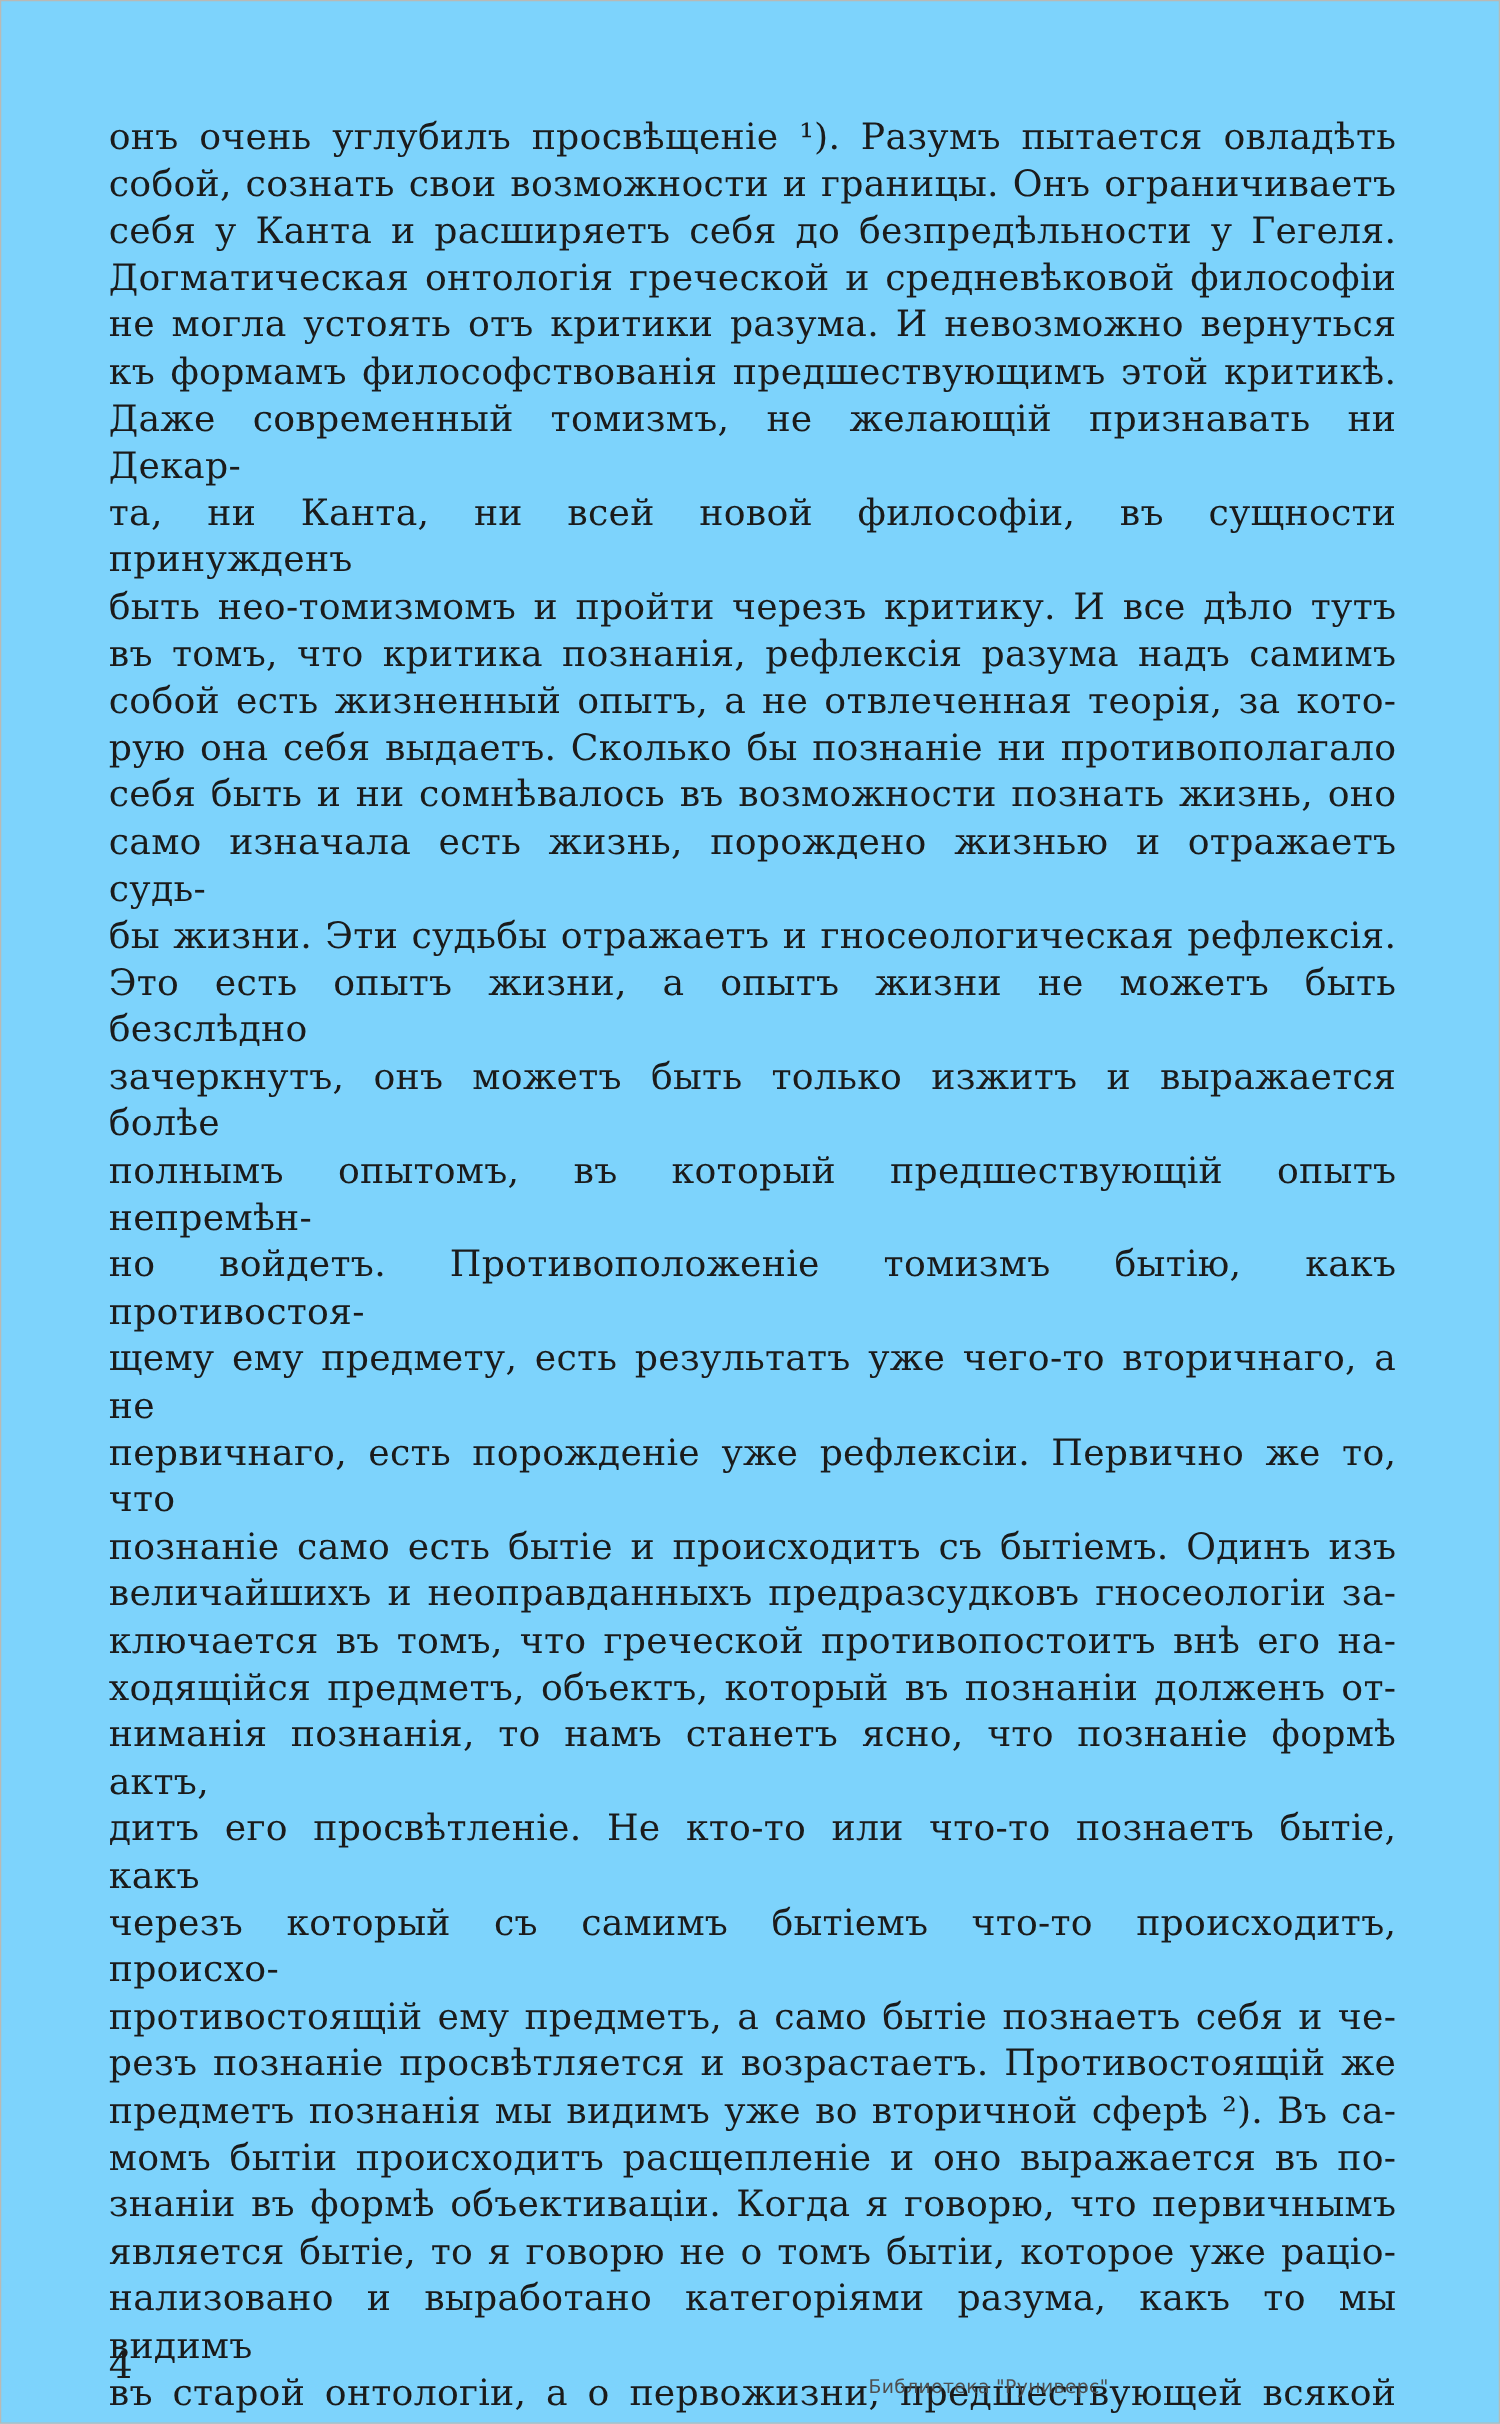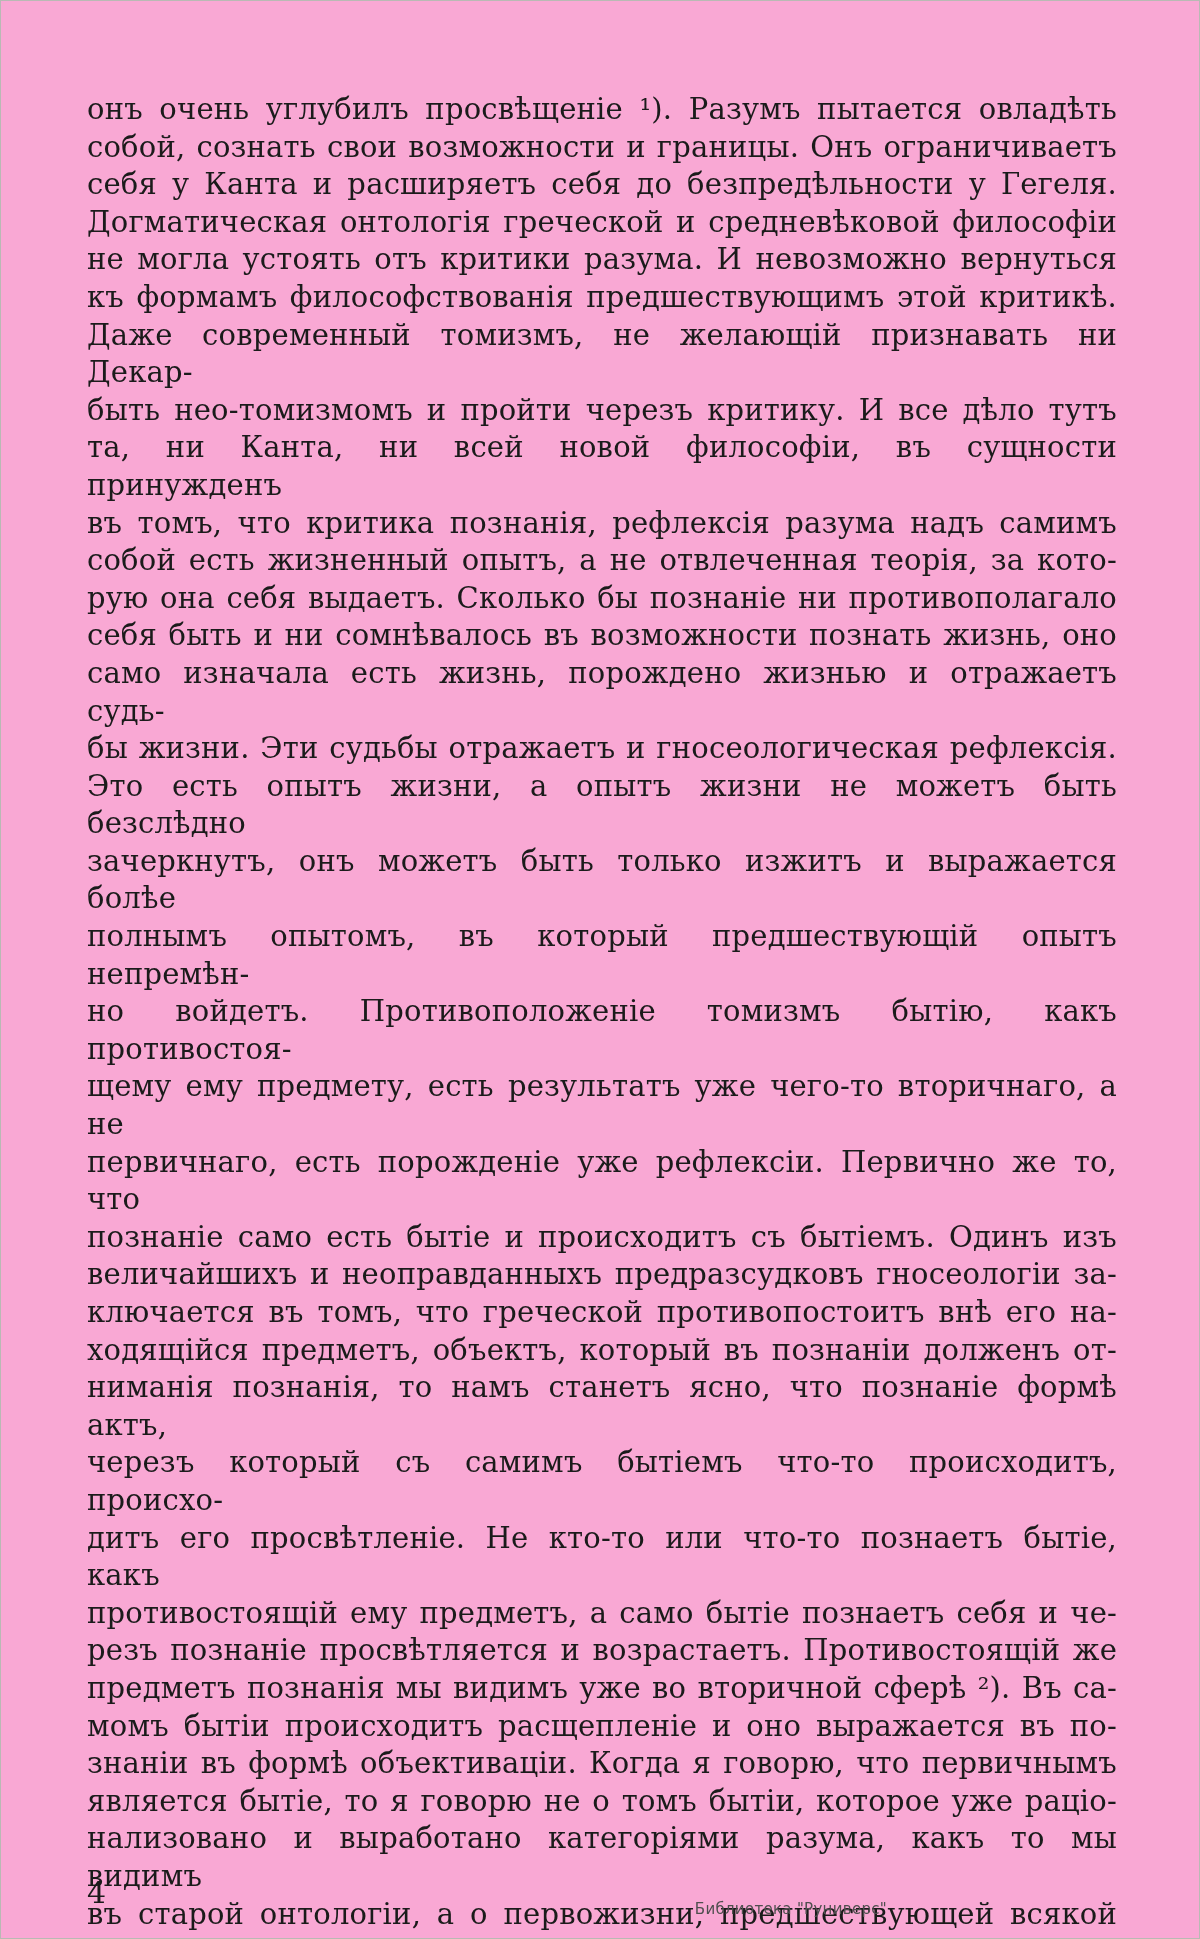--- a/index.html
+++ b/index.html
@@ -6,21 +6,21 @@
       margin: 0;
       padding: 0;
       background: #d8d8d4;
       font-family: "DejaVu Serif", serif;
     }
     .scan-page {
       position: relative;
       width: 1200px;
       height: 1939px;
       margin: 0 auto;
-      background: #f9a8d4;
+      background: #7dd3fc;
       border: 1px solid #b9b9b4;
       box-sizing: border-box;
       padding: 90px 82px 0 86px;
       color: #1b1b1b;
       overflow: hidden;
     }
     .main-text {
       width: 100%;
     }
     .main-text .line {
@@ -55,41 +55,41 @@
 <div class="scan-page">
 
   <div class="main-text">
       <div class="line">онъ очень углубилъ просвѣщеніе ¹). Разумъ пытается овладѣть</div>
       <div class="line">собой, сознать свои возможности и границы. Онъ ограничиваетъ</div>
       <div class="line">себя у Канта и расширяетъ себя до безпредѣльности у Гегеля.</div>
       <div class="line">Догматическая онтологія греческой и средневѣковой философіи</div>
       <div class="line">не могла устоять отъ критики разума. И невозможно вернуться</div>
       <div class="line">къ формамъ философствованія предшествующимъ этой критикѣ.</div>
       <div class="line">Даже современный томизмъ, не желающій признавать ни Декар-</div>
+      <div class="line">та, ни Канта, ни всей новой философіи, въ сущности принужденъ</div>
       <div class="line">быть нео-томизмомъ и пройти черезъ критику. И все дѣло тутъ</div>
-      <div class="line">та, ни Канта, ни всей новой философіи, въ сущности принужденъ</div>
       <div class="line">въ томъ, что критика познанія, рефлексія разума надъ самимъ</div>
       <div class="line">собой есть жизненный опытъ, а не отвлеченная теорія, за кото-</div>
       <div class="line">рую она себя выдаетъ. Сколько бы познаніе ни противополагало</div>
       <div class="line">себя быть и ни сомнѣвалось въ возможности познать жизнь, оно</div>
       <div class="line">само изначала есть жизнь, порождено жизнью и отражаетъ судь-</div>
       <div class="line">бы жизни. Эти судьбы отражаетъ и гносеологическая рефлексія.</div>
       <div class="line">Это есть опытъ жизни, а опытъ жизни не можетъ быть безслѣдно</div>
       <div class="line">зачеркнутъ, онъ можетъ быть только изжитъ и выражается болѣе</div>
       <div class="line">полнымъ опытомъ, въ который предшествующій опытъ непремѣн-</div>
       <div class="line">но войдетъ. Противоположеніе томизмъ бытію, какъ противостоя-</div>
       <div class="line">щему ему предмету, есть результатъ уже чего-то вторичнаго, а не</div>
       <div class="line">первичнаго, есть порожденіе уже рефлексіи. Первично же то, что</div>
       <div class="line">познаніе само есть бытіе и происходитъ съ бытіемъ. Одинъ изъ</div>
       <div class="line">величайшихъ и неоправданныхъ предразсудковъ гносеологіи за-</div>
       <div class="line">ключается въ томъ, что греческой противопостоитъ внѣ его на-</div>
       <div class="line">ходящійся предметъ, объектъ, который въ познаніи долженъ от-</div>
       <div class="line">ниманія познанія, то намъ станетъ ясно, что познаніе формѣ актъ,</div>
+      <div class="line">дитъ его просвѣтленіе. Не кто-то или что-то познаетъ бытіе, какъ</div>
       <div class="line">черезъ который съ самимъ бытіемъ что-то происходитъ, происхо-</div>
-      <div class="line">дитъ его просвѣтленіе. Не кто-то или что-то познаетъ бытіе, какъ</div>
       <div class="line">противостоящій ему предметъ, а само бытіе познаетъ себя и че-</div>
       <div class="line">резъ познаніе просвѣтляется и возрастаетъ. Противостоящій же</div>
       <div class="line">предметъ познанія мы видимъ уже во вторичной сферѣ ²). Въ са-</div>
       <div class="line">момъ бытіи происходитъ расщепленіе и оно выражается въ по-</div>
       <div class="line">знаніи въ формѣ объективаціи. Когда я говорю, что первичнымъ</div>
       <div class="line">является бытіе, то я говорю не о томъ бытіи, которое уже раціо-</div>
       <div class="line">нализовано и выработано категоріями разума, какъ то мы видимъ</div>
       <div class="line">въ старой онтологіи, а о первожизни, предшествующей всякой ра-</div>
     </div>
 

